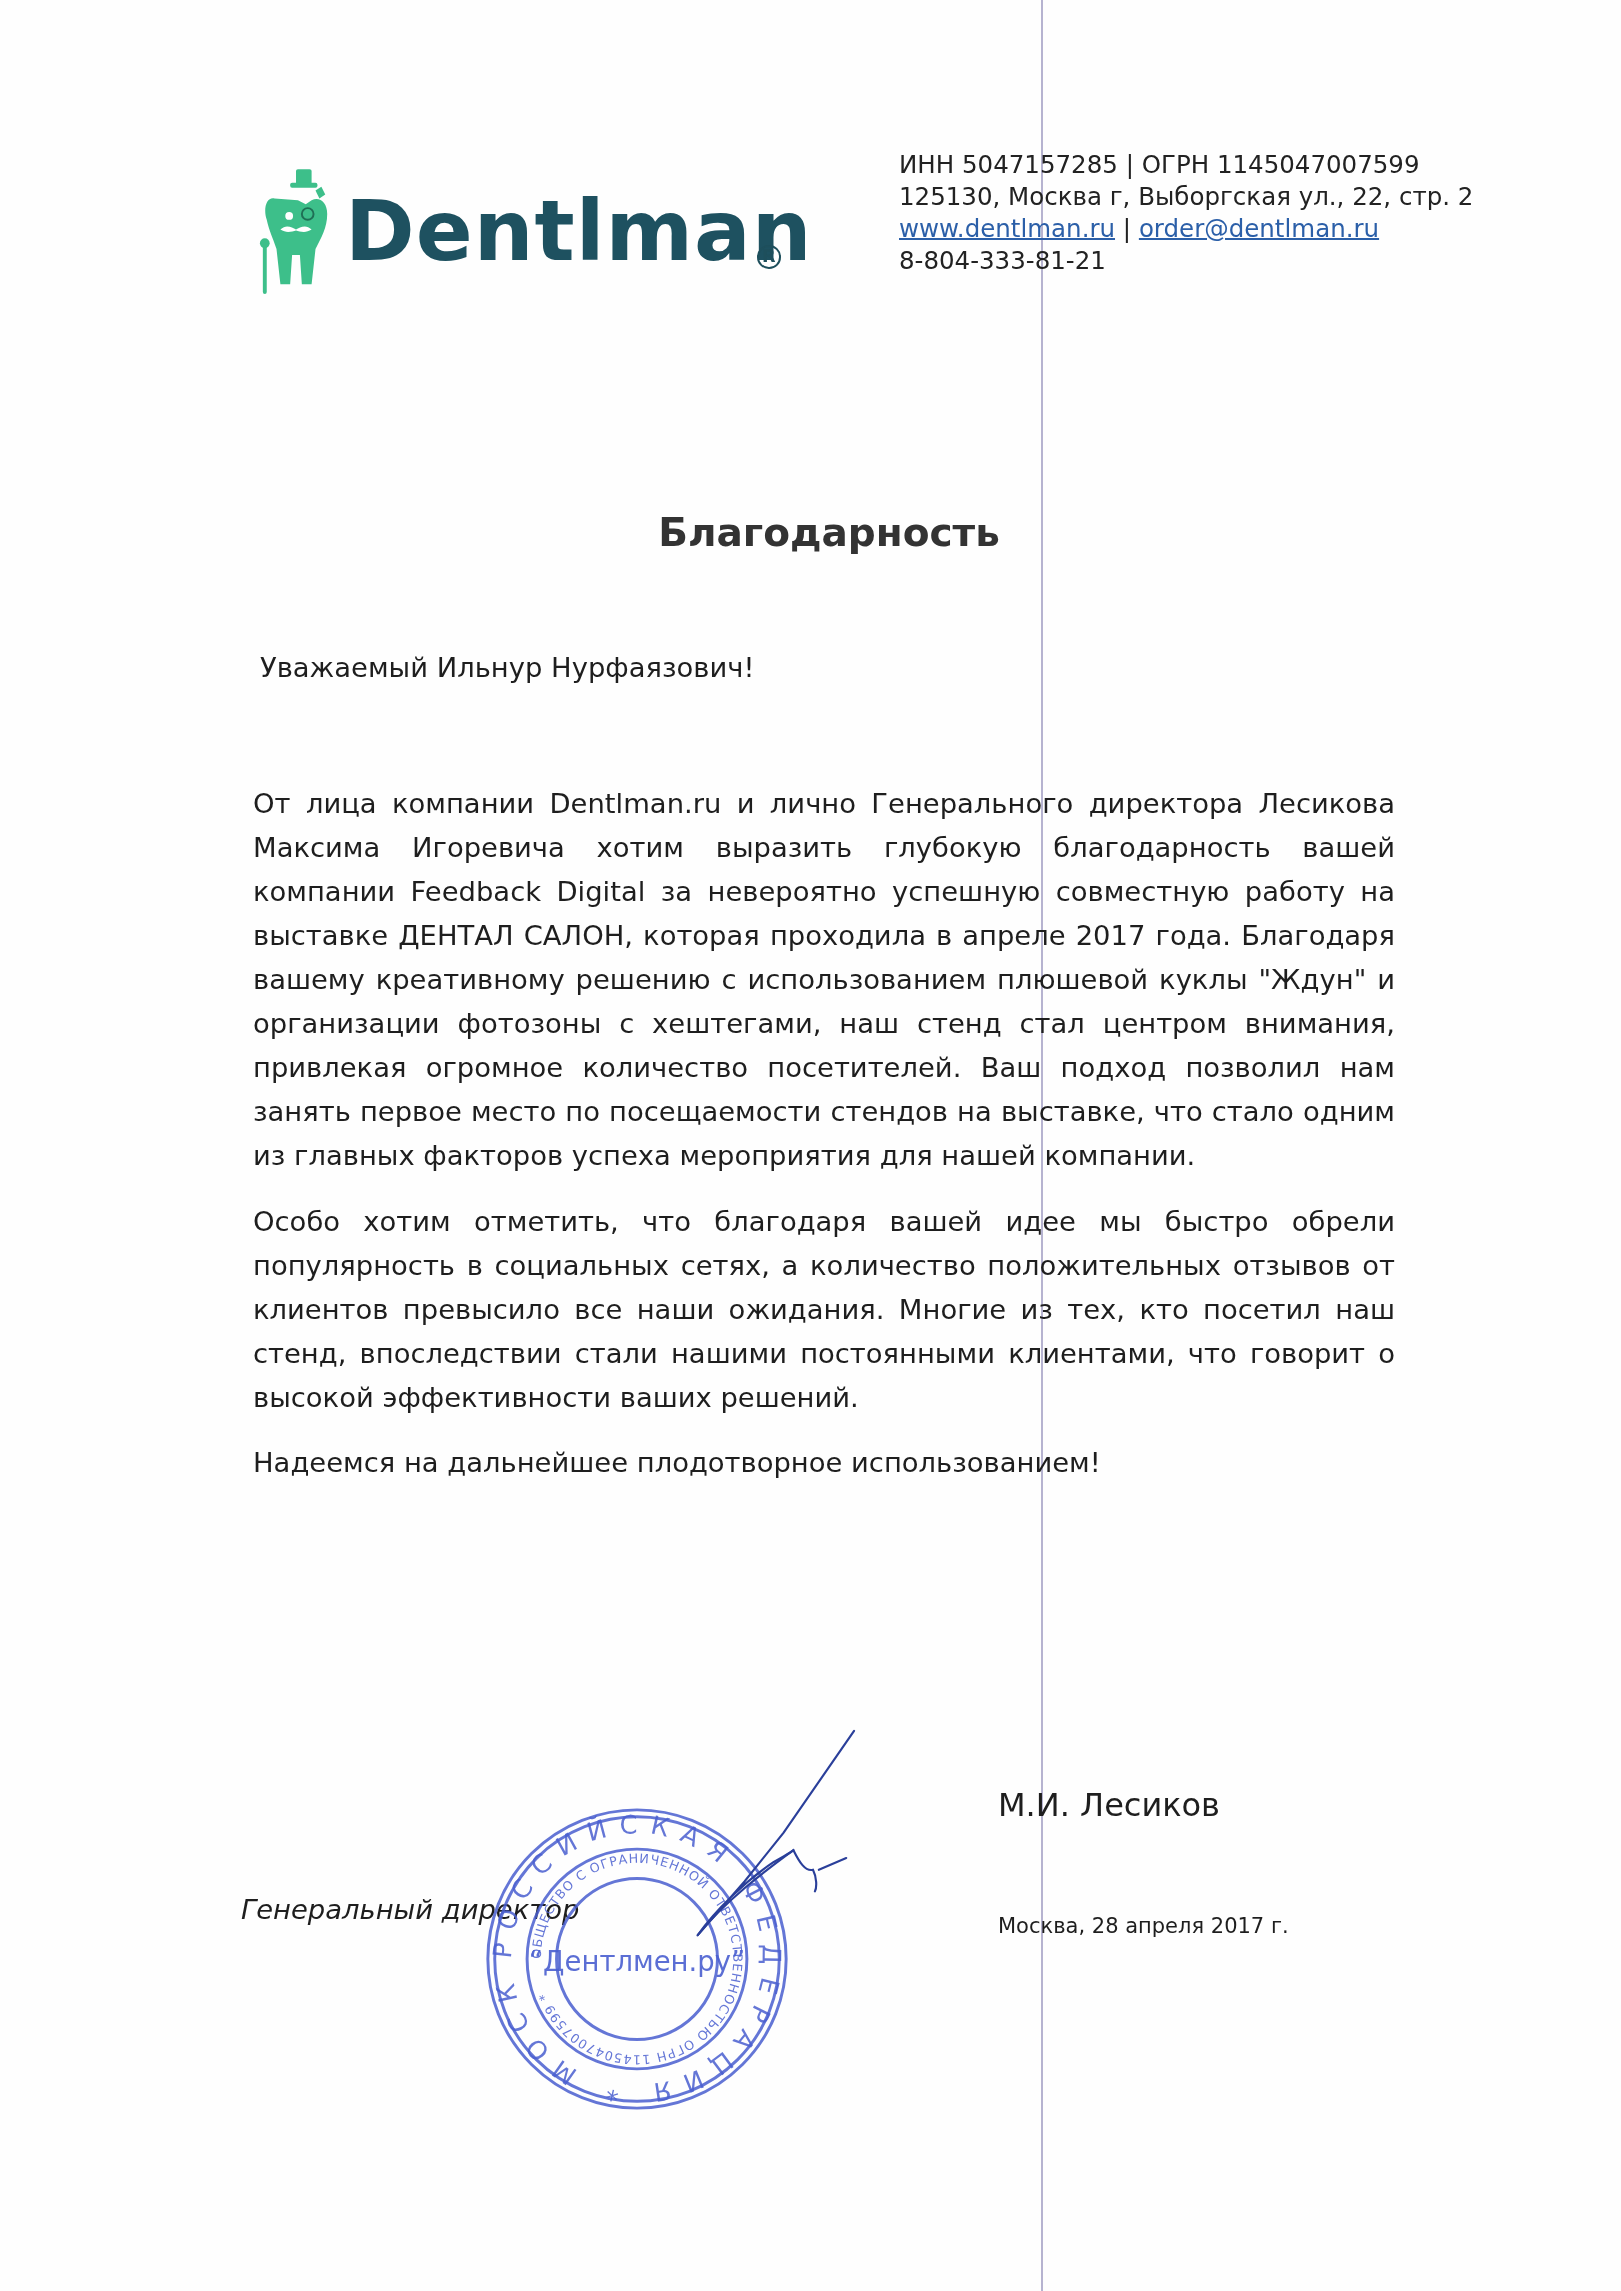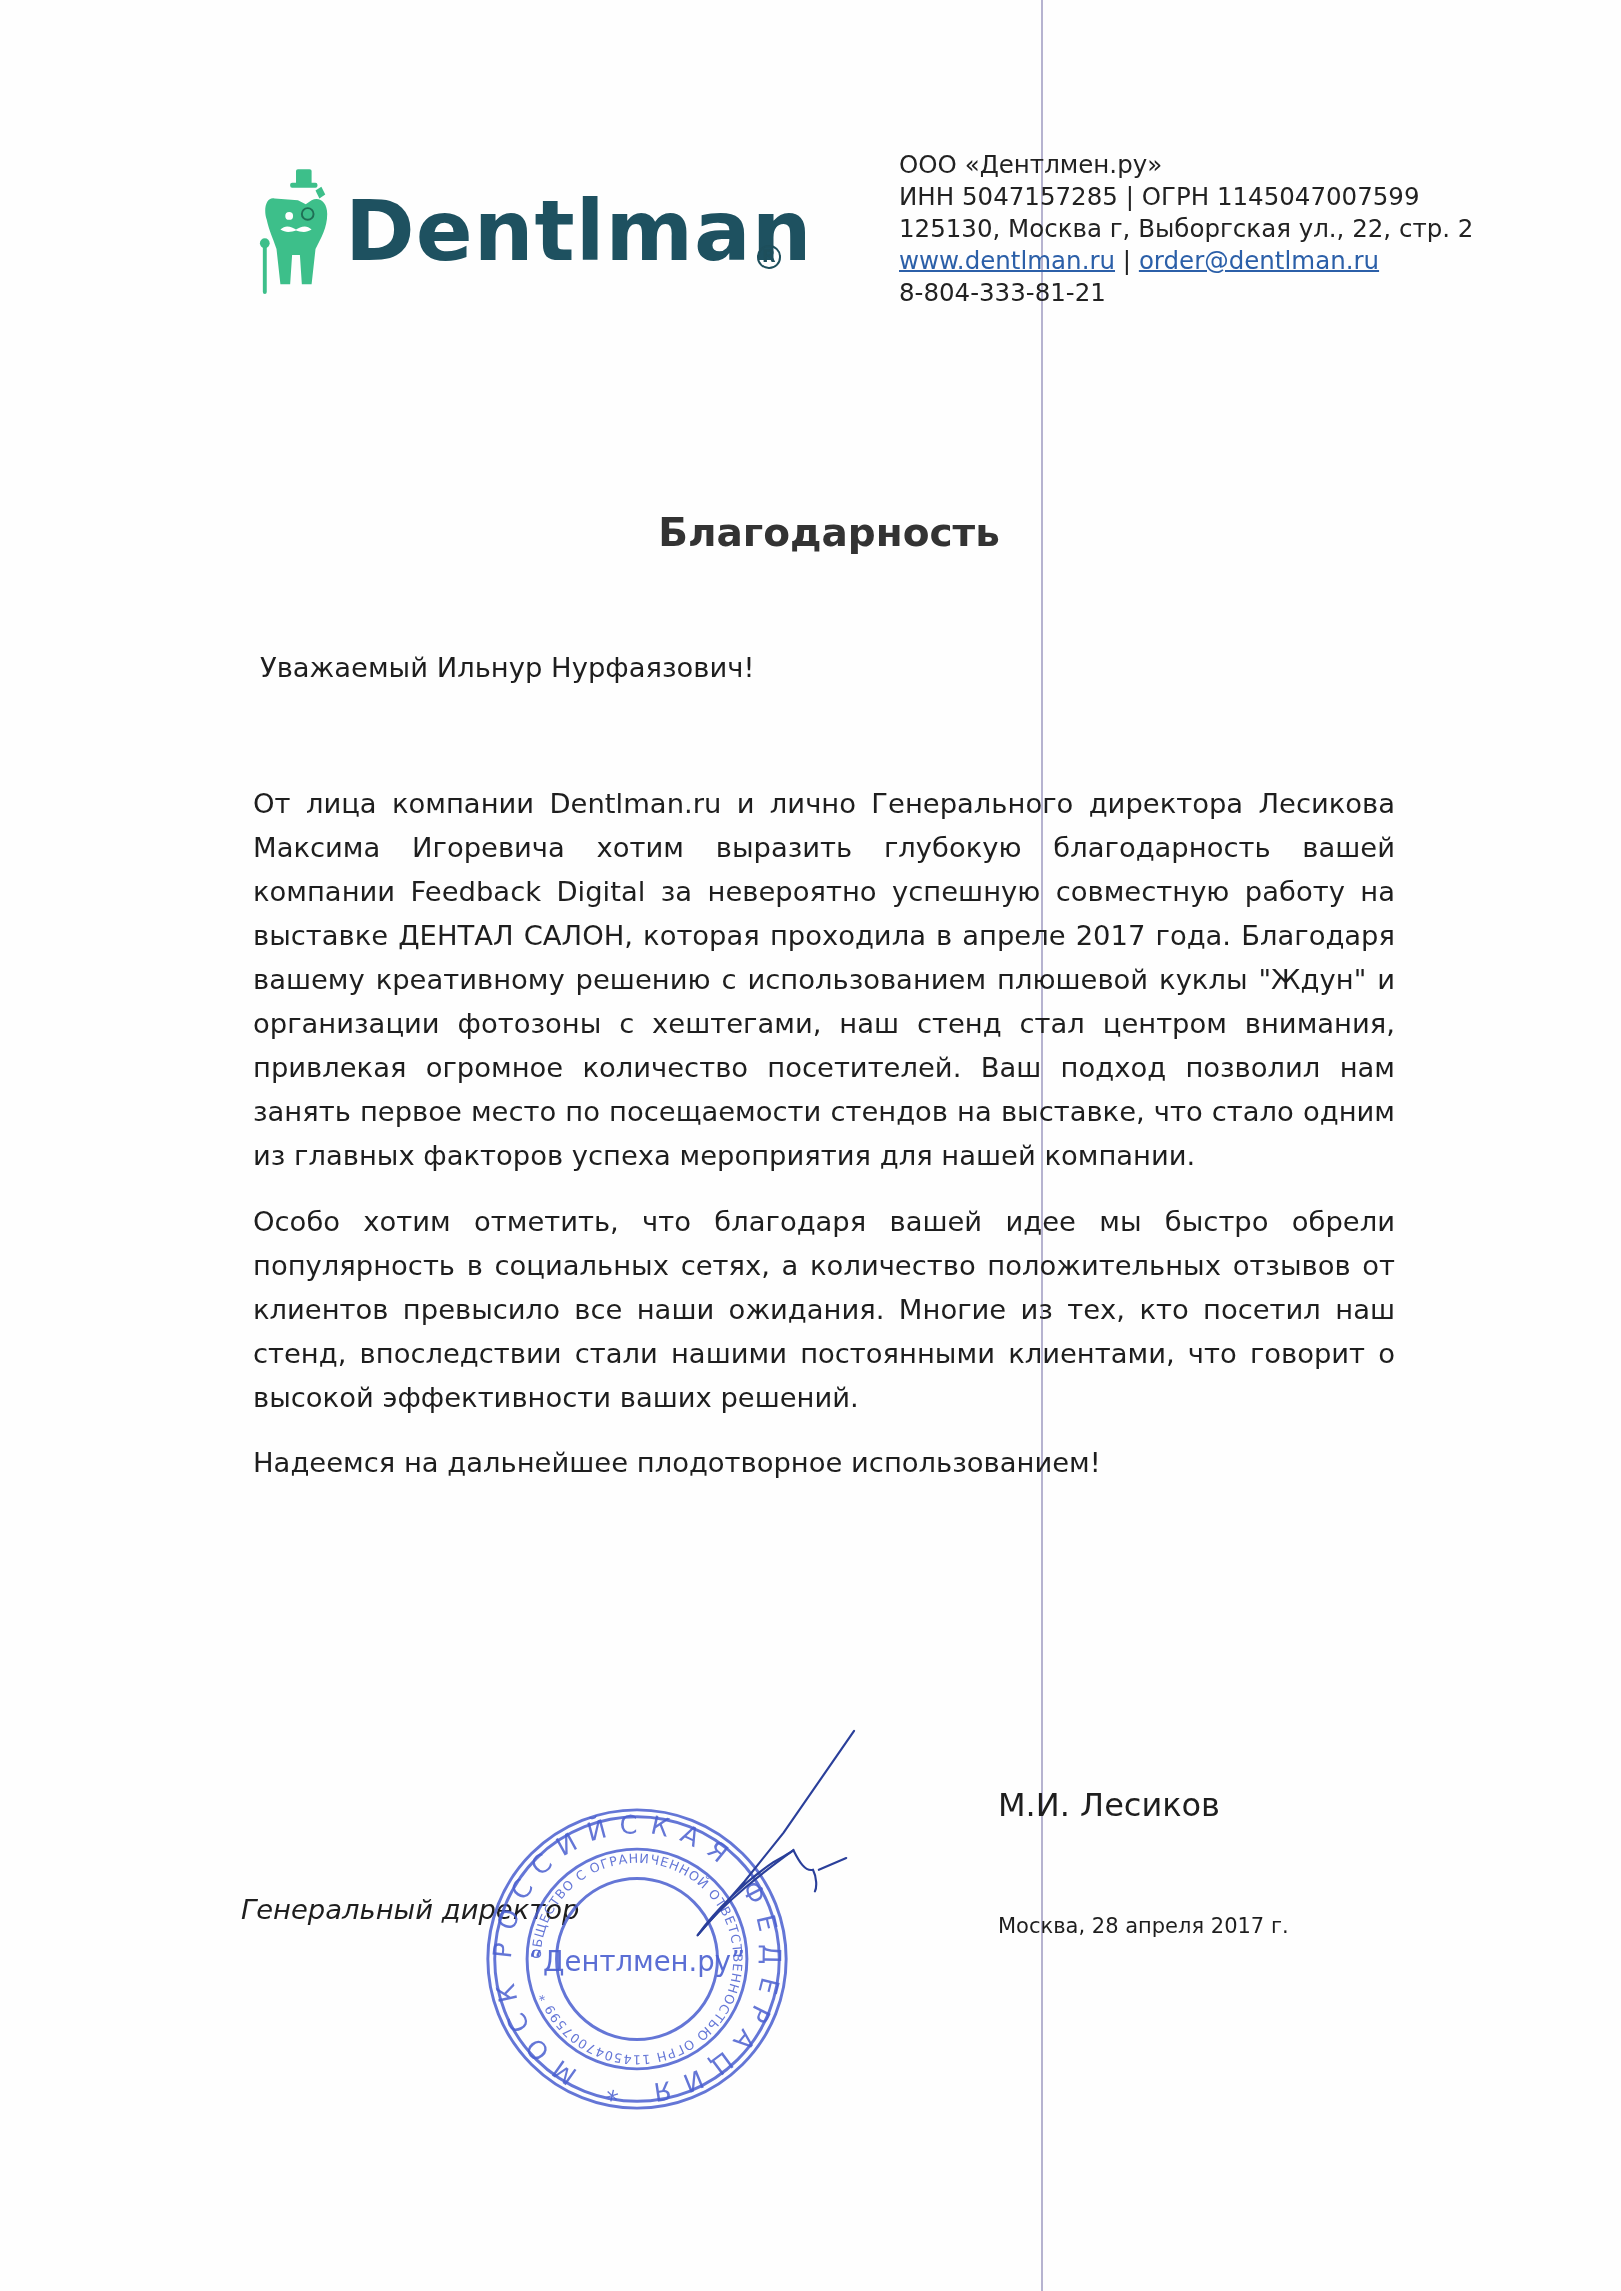--- a/index.html
+++ b/index.html
@@ -56,21 +56,20 @@
         <circle cx="33" cy="48" r="4"></circle>
         <path d="M24 62 C30 56 36 60 40 62 C44 60 50 56 56 62 C50 66 44 64 40 63 C36 64 30 66 24 62 Z"></path>
       </g>
       <circle cx="52" cy="46" r="6" fill="none" stroke="#1f6f55" stroke-width="2"></circle>
     </svg>
     <div class="logo-word">Dentlman</div>
     <div class="logo-reg">R</div>
   </div>
 
   <div class="company">
-    <span class="line">ООО «Дентлмен.ру»</span>
     <span class="line">ИНН 5047157285 | ОГРН 1145047007599</span>
     <span class="line">125130, Москва г, Выборгская ул., 22, стр. 2</span>
     <span class="line">
       <a>www.dentlman.ru</a>
       <span class="sep">|</span>
       <a>order@dentlman.ru</a>
     </span>
     <span class="line">8-804-333-81-21</span>
   </div>
 

